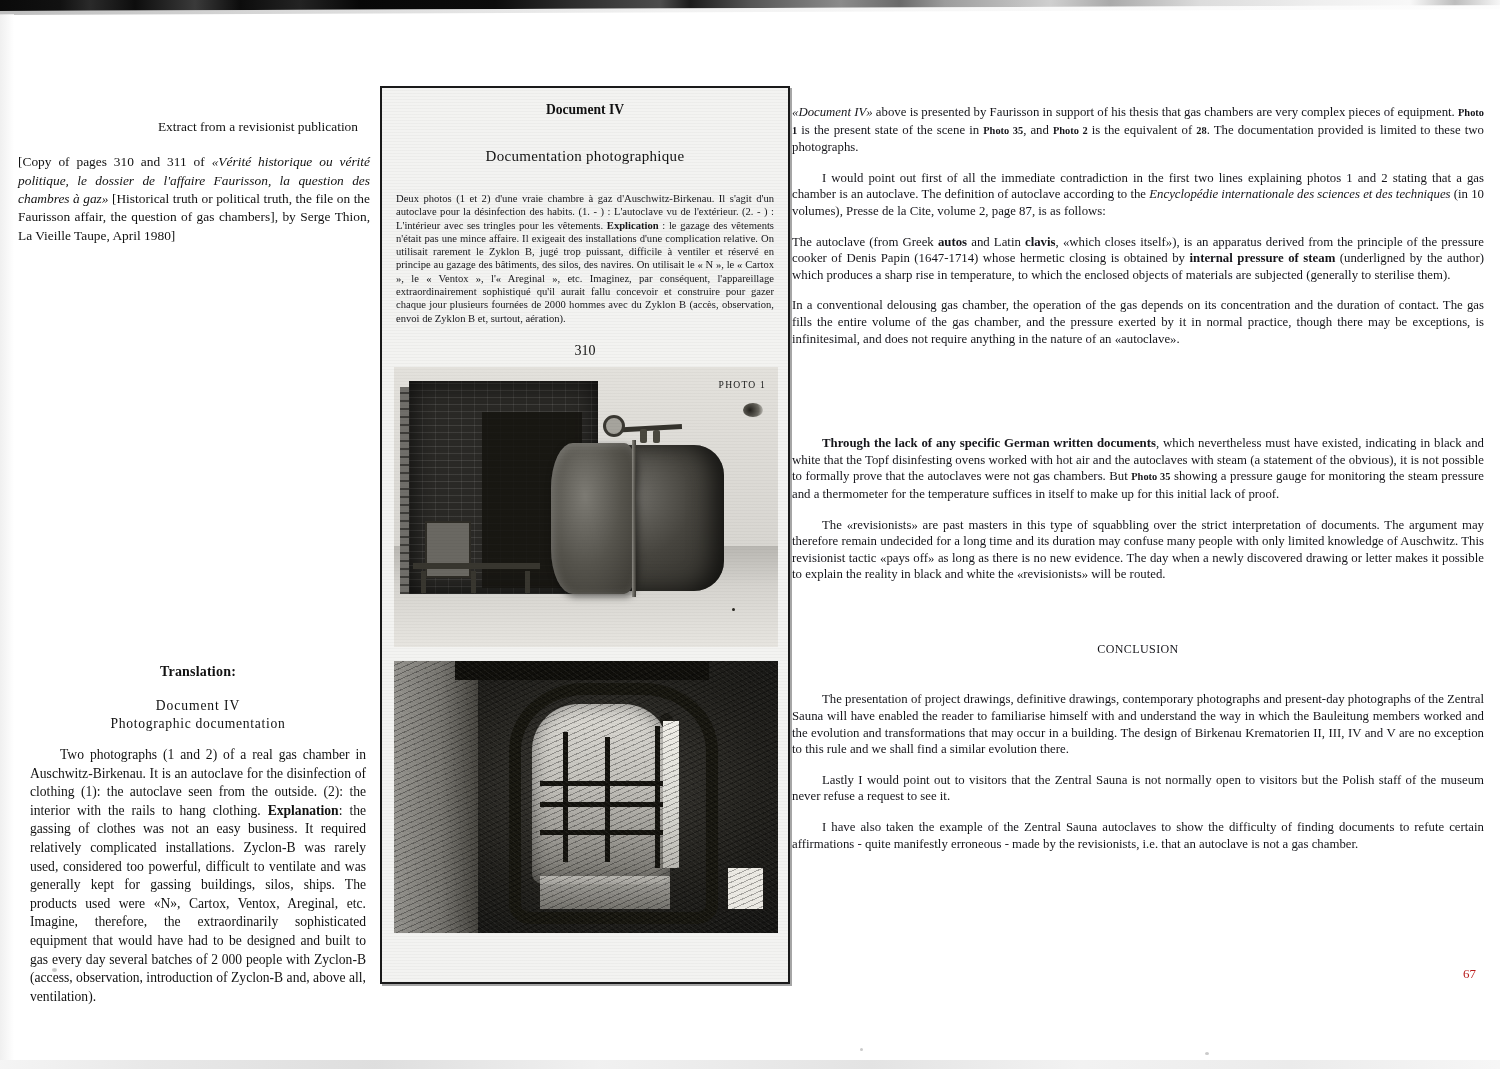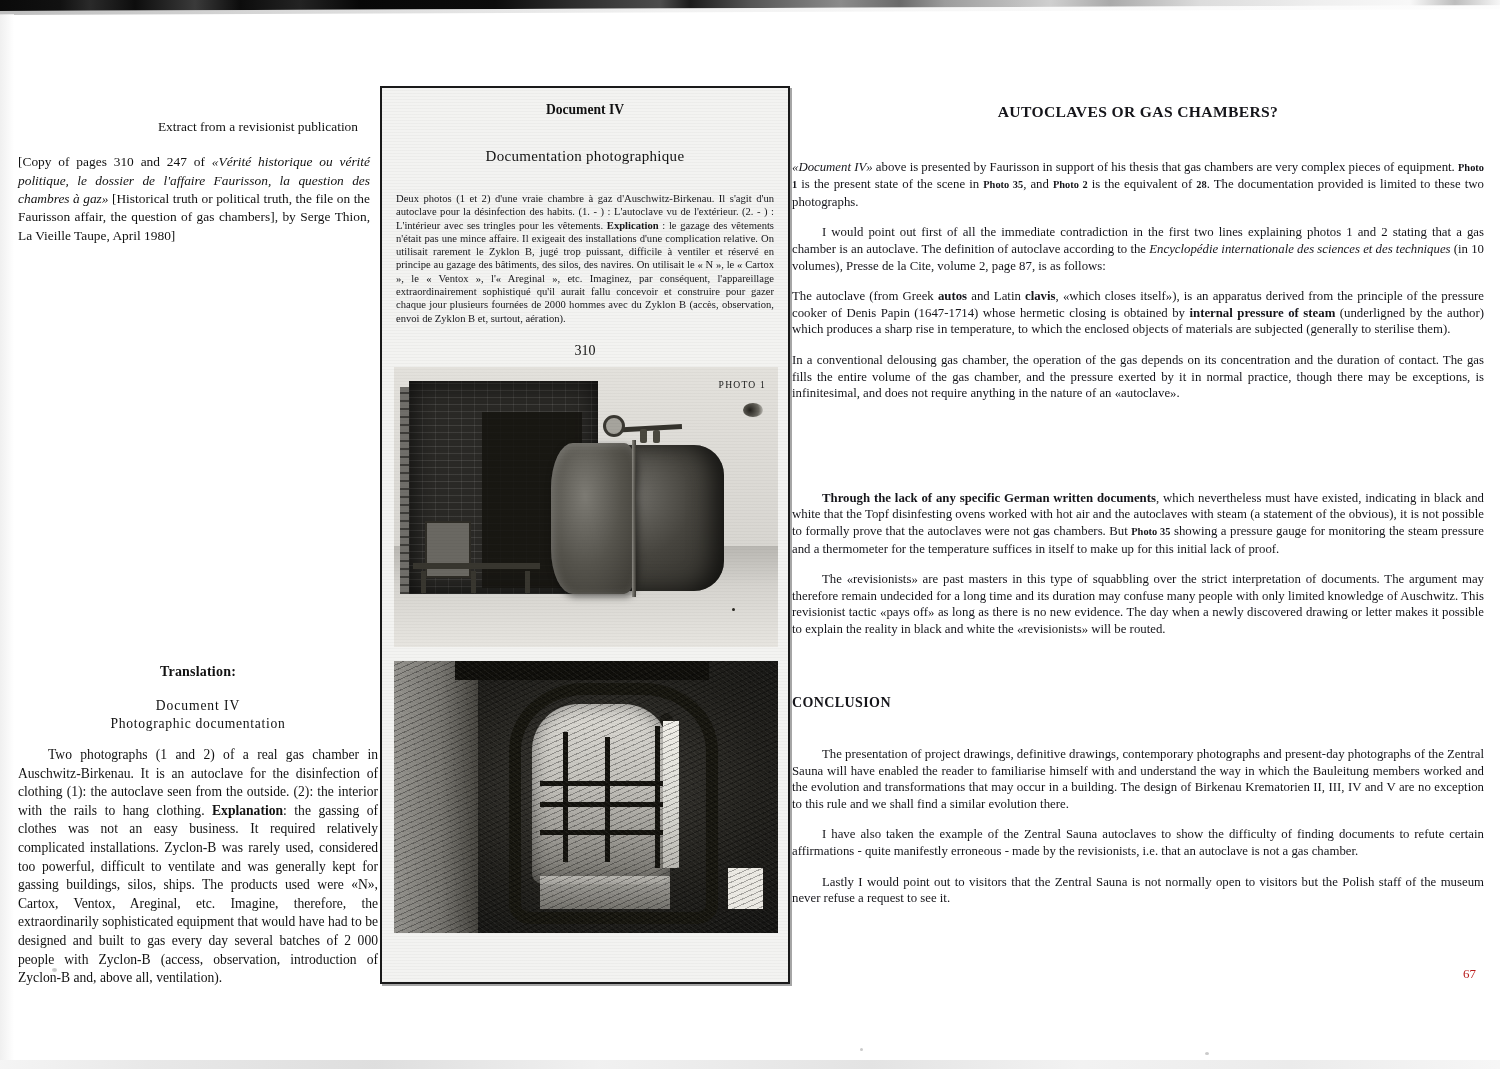--- a/index.html
+++ b/index.html
@@ -62,21 +62,21 @@
     text-align:center;font-weight:bold;font-size:14px;margin:0 0 18px 0;
     letter-spacing:.2px;
   }
   #translated-doc-title{
     text-align:center;font-size:13.6px;margin:0;letter-spacing:.9px;
   }
   #translated-doc-subtitle{
     text-align:center;font-size:13.6px;margin:2px 0 14px 0;letter-spacing:.7px;
   }
   #translated-body{
-    margin:0;text-align:justify;font-size:13.6px;line-height:18.6px;
+    margin:12px;text-align:justify;font-size:13.6px;line-height:18.6px;
     text-indent:30px;
   }
   #translated-body b{font-weight:bold;}
 
   
   #document-panel{
     position:absolute;left:380px;top:86px;width:410px;height:898px;
     background:#f3f3f1;
     border:2.5px solid #1a1a1a;
     box-sizing:border-box;
@@ -237,41 +237,41 @@
   #right-column p{margin:0 0 14px 0;text-align:justify;}
   .indent{text-indent:30px;}
   .blockquote{
     margin-left:30px;margin-right:2px;
   }
   .small-caps-bold{font-weight:bold;font-size:10.4px;}
   .ital{font-style:italic;}
   .gap-lg{height:74px;}
   .gap-md{height:44px;}
   #conclusion-heading{
-    font-weight:bold;font-size:14px;margin:0 0 34px 0;
+    text-align:center;font-weight:normal;font-size:12px;margin:0 0 34px 0;
     letter-spacing:.4px;
   }
   #page-number-67{
     position:absolute;right:24px;top:966px;font-size:13px;color:#b91c1c;
   }
 </style>
 </head>
 <body>
 
 <div id="scan-top-artifact"></div>
 <div id="scan-bottom-artifact"></div>
 <div id="scan-left-edge"></div>
 <div class="speckle" style="left:52px;top:968px;width:5px;height:4px;"></div>
 <div class="speckle" style="left:1205px;top:1052px;width:4px;height:3px;"></div>
 <div class="speckle" style="left:860px;top:1048px;width:3px;height:3px;"></div>
 
 <div id="left-column">
   <div class="extract-line">Extract from a revisionist publication</div>
   <p id="copy-note">
-    <span>[Copy of pages 310 and 247 of </span><span class="ital">«Vérité historique ou vérité politique, le dossier de l'affaire Faurisson, la question des chambres à gaz»</span><span> [Historical truth or political truth, the file on the Faurisson affair, the question of gas chambers], by Serge Thion, La Vieille Taupe, April 1980]</span>
+    <span>[Copy of pages 310 and 311 of </span><span class="ital">«Vérité historique ou vérité politique, le dossier de l'affaire Faurisson, la question des chambres à gaz»</span><span> [Historical truth or political truth, the file on the Faurisson affair, the question of gas chambers], by Serge Thion, La Vieille Taupe, April 1980]</span>
   </p>
 </div>
 
 <div id="translation-block">
   <div id="translation-label">Translation:</div>
   <div id="translated-doc-title">Document   IV</div>
   <div id="translated-doc-subtitle">Photographic   documentation</div>
   <p id="translated-body">
     <span>Two photographs (1 and 2) of a real gas chamber in Auschwitz-Birkenau.  It is an autoclave for the disinfection of clothing (1): the autoclave seen from the outside.  (2): the interior with the rails to hang clothing.  </span><b>Explanation</b><span>: the gassing of clothes was not an easy business.  It required relatively complicated installations.  Zyclon-B was rarely used, considered too powerful, difficult to ventilate and was generally kept for gassing buildings, silos, ships.  The products used were «N», Cartox, Ventox, Areginal, etc. Imagine, therefore, the extraordinarily sophisticated equipment that would have had to be designed and built to gas every day several batches of 2 000 people with Zyclon-B (access, observation, introduction of Zyclon-B and, above all, ventilation).</span>
   </p>
@@ -330,21 +330,20 @@
       <div class="p2-person"></div>
       <div class="p2-patch"></div>
       <div class="p2-grain"></div>
     </div>
 
   </div>
 </div>
 
 <div id="right-column">
 
-  <div id="right-title">AUTOCLAVES OR GAS CHAMBERS?</div>
 
   <p><span class="ital">«Document IV»</span><span> above is presented by Faurisson in support of his thesis that gas chambers are very complex pieces of equipment.  </span><span class="small-caps-bold">Photo 1</span><span> is the present state of the scene in </span><span class="small-caps-bold">Photo 35</span><span>, and </span><span class="small-caps-bold">Photo 2</span><span> is the equivalent of </span><span class="small-caps-bold">28</span><span>.  The documentation provided is limited to these two photographs.</span></p>
 
   <p class="indent"><span>I would point out first of all the immediate contradiction in the first two lines explaining photos 1 and 2 stating that a gas chamber is an autoclave.  The definition of autoclave according to the </span><span class="ital">Encyclopédie internationale des sciences et des techniques</span><span> (in 10 volumes), Presse de la Cite, volume 2, page 87, is as follows:</span></p>
 
   <p class="blockquote"><span>The autoclave (from Greek </span><b>autos</b><span> and Latin </span><b>clavis</b><span>, «which closes itself»), is an apparatus derived from the principle of the pressure cooker of Denis Papin (1647-1714) whose hermetic closing is obtained by </span><b>internal pressure of steam</b><span> (underligned by the author) which produces a sharp rise in temperature, to which the enclosed objects of materials are subjected (generally to sterilise them).</span></p>
 
   <p class="blockquote">In a conventional delousing gas chamber, the operation of the gas depends on its concentration and the duration of contact.  The gas fills the entire volume of the gas chamber, and the pressure exerted by it in normal practice, though there may be exceptions, is infinitesimal, and does not require anything in the nature of an «autoclave».</p>
 
   <div class="gap-lg"></div>
@@ -352,18 +351,18 @@
   <p class="indent"><b>Through the lack of any specific German written documents</b><span>, which nevertheless must have existed, indicating in black and white that the Topf disinfesting ovens worked with hot air and the autoclaves with steam (a statement of the obvious), it is not possible to formally prove that the autoclaves were not gas chambers.  But </span><span class="small-caps-bold">Photo 35</span><span> showing a pressure gauge for monitoring the steam pressure and a thermometer for the temperature suffices in itself to make up for this initial lack of proof.</span></p>
 
   <p class="indent">The «revisionists» are past masters in this type of squabbling over the strict interpretation of documents.  The argument may therefore remain undecided for a long time and its duration may confuse many people with only limited knowledge of Auschwitz.  This revisionist tactic «pays off» as long as there is no new evidence.  The day when a newly discovered drawing or letter makes it possible to explain the reality in black and white the «revisionists» will be routed.</p>
 
   <div class="gap-md"></div>
 
   <div id="conclusion-heading">CONCLUSION</div>
 
   <p class="indent">The presentation of project drawings, definitive drawings, contemporary photographs and present-day photographs of the Zentral Sauna will have enabled the reader to familiarise himself with and understand the way in which the Bauleitung members worked and the evolution and transformations that may occur in a building.  The design of Birkenau Krematorien II, III, IV and V are no exception to this rule and we shall find a similar evolution there.</p>
 
+  <p class="indent">Lastly I would point out to visitors that the Zentral Sauna is not normally open to visitors but the Polish staff of the museum never refuse a request to see it.</p>
+
   <p class="indent">I have also taken the example of the Zentral Sauna autoclaves to show the difficulty of finding documents to refute certain affirmations - quite manifestly erroneous - made by the revisionists, i.e. that an autoclave is not a gas chamber.</p>
-
-  <p class="indent">Lastly I would point out to visitors that the Zentral Sauna is not normally open to visitors but the Polish staff of the museum never refuse a request to see it.</p>
 </div>
 
 <div id="page-number-67">67</div>
 
 </body></html>

